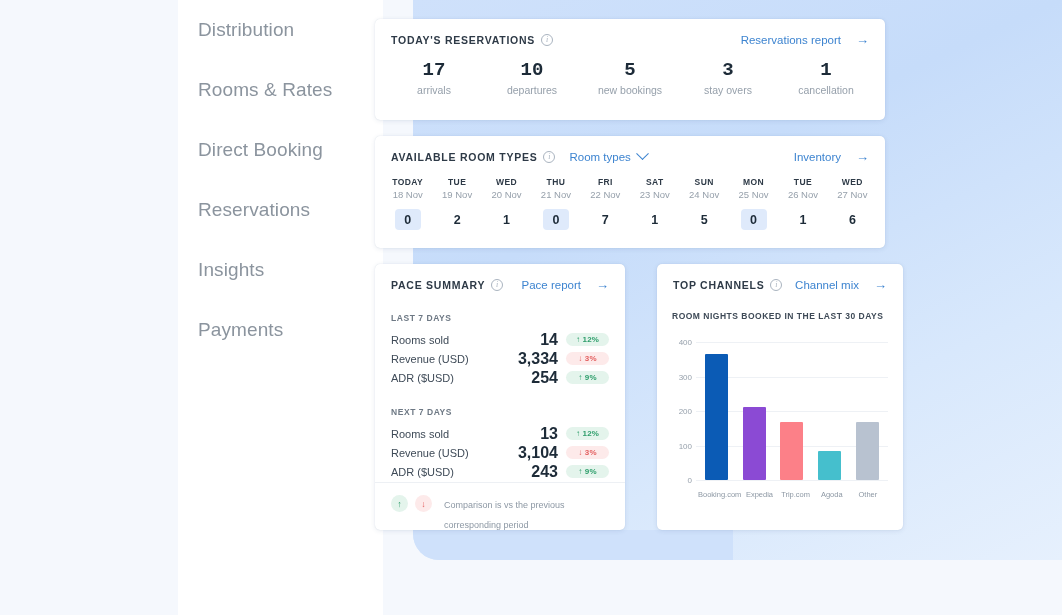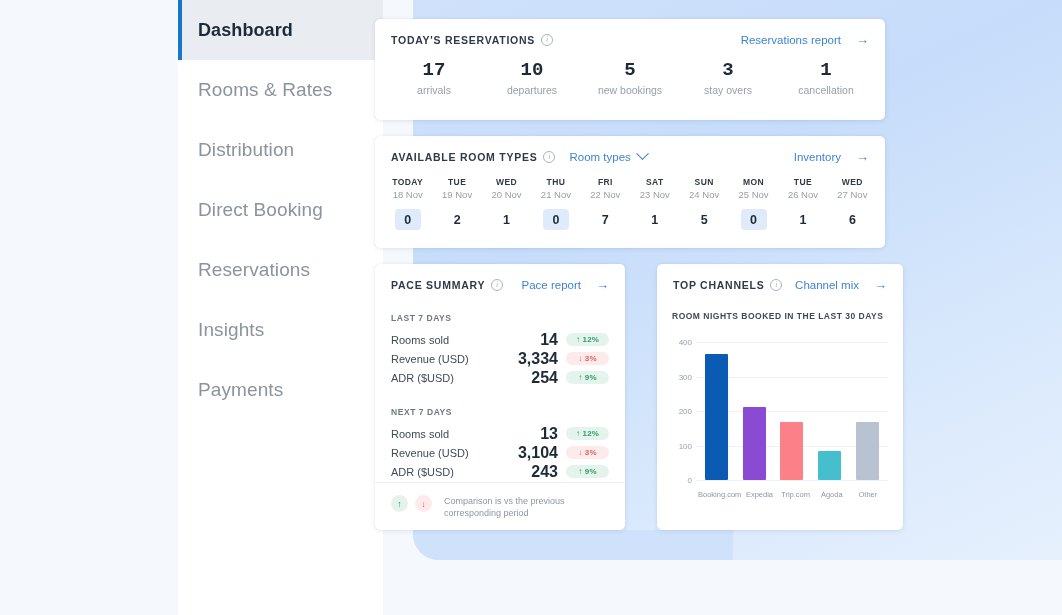--- a/index.html
+++ b/index.html
@@ -211,21 +211,21 @@
     border-radius: 50%;
     display: flex; align-items: center; justify-content: center;
     font-size: 9px; font-weight: bold;
     flex-shrink: 0;
   }
   .legend-chip.up   { background: #e4f4ec; color: #2e9e6b; }
   .legend-chip.down { background: #fdeaea; color: #e36060; }
   #legend-text {
     font-size: 9px;
     color: #8d98a4;
-    line-height: 12px;
+    line-height: 20px;
     margin-left: 5px;
     max-width: 160px;
   }
 
   
   #chart-subtitle {
     font-size: 8.5px;
     font-weight: bold;
     letter-spacing: 0.5px;
     color: #3e4a57;
@@ -283,28 +283,25 @@
     white-space: nowrap;
   }
 </style>
 </head>
 <body>
 
 <div id="blue-panel"></div>
 <div id="blue-panel-tail"></div>
 
 <nav id="sidebar">
-    <div class="nav-item active">
-      <span>Dashboard</span>
+    <div class="nav-item">
+      <span>Distribution</span>
     </div>
     <div class="nav-item">
       <span>Rooms &amp; Rates</span>
-    </div>
-    <div class="nav-item">
-      <span>Distribution</span>
     </div>
     <div class="nav-item">
       <span>Direct Booking</span>
     </div>
     <div class="nav-item">
       <span>Reservations</span>
     </div>
     <div class="nav-item">
       <span>Insights</span>
     </div>

